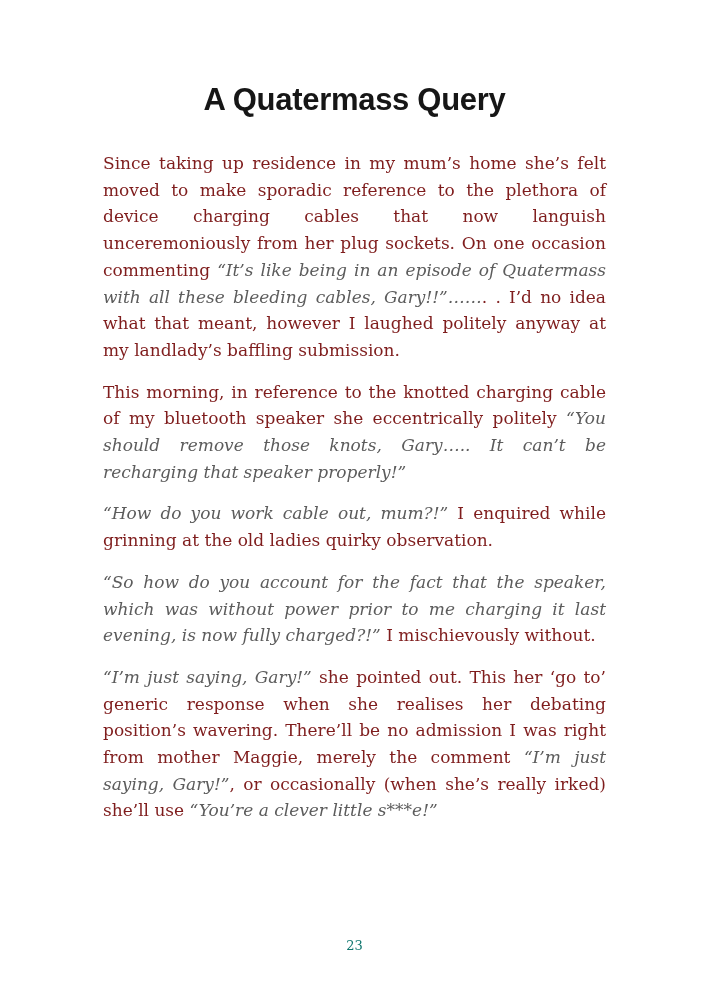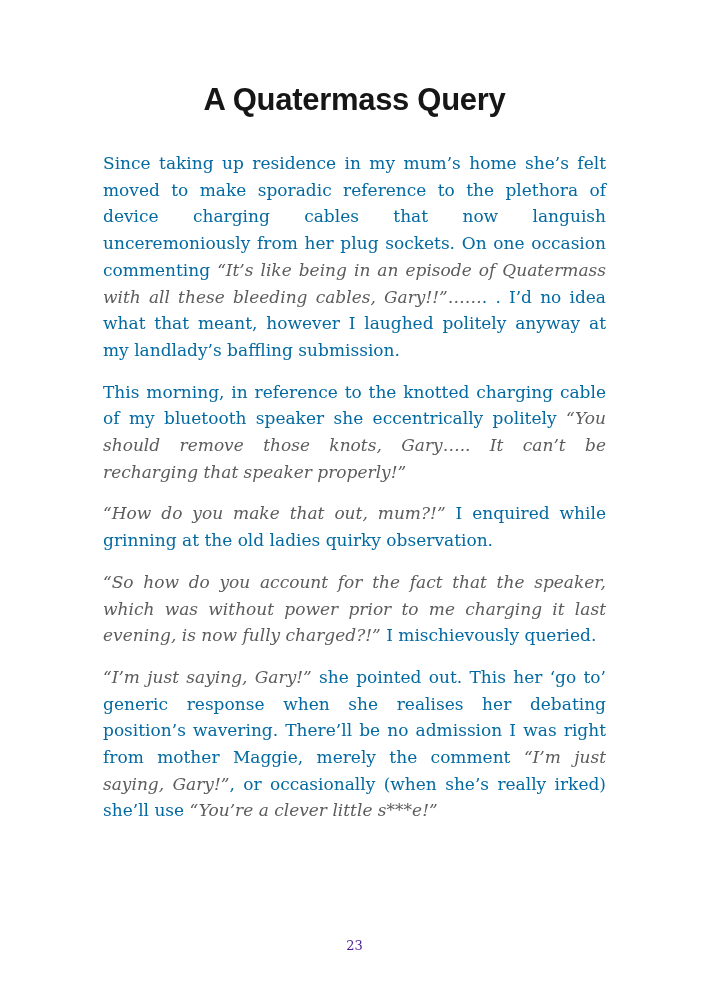--- a/index.html
+++ b/index.html
@@ -32,46 +32,46 @@
   }
   .body-text p {
     font-family: "DejaVu Serif", "Liberation Serif", serif;
     font-size: 17px;
     line-height: 26.7px;
     color: #303030;
     text-align: justify;
     margin: 0 0 15px 0;
   }
   .plain {
-    color: #0369a1;
+    color: #7f1d1d;
     font-style: normal;
   }
   .quote {
     font-style: italic;
     color: #5c5c5c;
   }
   .page-number {
     position: absolute;
     left: 0;
     right: 0;
     top: 938px;
     text-align: center;
     font-family: "DejaVu Serif", "Liberation Serif", serif;
     font-size: 13px;
-    color: #4c1d95;
+    color: #0f766e;
   }
 </style>
 </head>
 <body>
 
 <div class="page">
   <div class="content">
     <h1 class="title">A Quatermass Query</h1>
     <div class="body-text">
         <p><span class="plain">Since taking up residence in my mum’s home she’s felt moved to make sporadic reference to the plethora of device charging cables that now languish unceremoniously from her plug sockets. On one occasion commenting </span><span class="quote">“It’s like being in an episode of Quatermass with all these bleeding cables, Gary!!”……</span><span class="plain">. . I’d no idea what that meant, however I laughed politely anyway at my landlady’s baffling submission.</span></p>
         <p><span class="plain">This morning, in reference to the knotted charging cable of my bluetooth speaker she eccentrically politely </span><span class="quote">“You should remove those knots, Gary….. It can’t be recharging that speaker properly!”</span></p>
-        <p><span class="quote">“How do you make that out, mum?!”</span><span class="plain"> I enquired while grinning at the old ladies quirky observation.</span></p>
-        <p><span class="quote">“So how do you account for the fact that the speaker, which was without power prior to me charging it last evening, is now fully charged?!”</span><span class="plain"> I mischievously queried.</span></p>
+        <p><span class="quote">“How do you work cable out, mum?!”</span><span class="plain"> I enquired while grinning at the old ladies quirky observation.</span></p>
+        <p><span class="quote">“So how do you account for the fact that the speaker, which was without power prior to me charging it last evening, is now fully charged?!”</span><span class="plain"> I mischievously without.</span></p>
         <p><span class="quote">“I’m just saying, Gary!”</span><span class="plain"> she pointed out. This her ‘go to’ generic response when she realises her debating position’s wavering. There’ll be no admission I was right from mother Maggie, merely the comment </span><span class="quote">“I’m just saying, Gary!”</span><span class="plain">, or occasionally (when she’s really irked) she’ll use </span><span class="quote">“You’re a clever little s***e!”</span></p>
       </div>
   </div>
   <div class="page-number">23</div>
 </div>
 
 </body></html>

